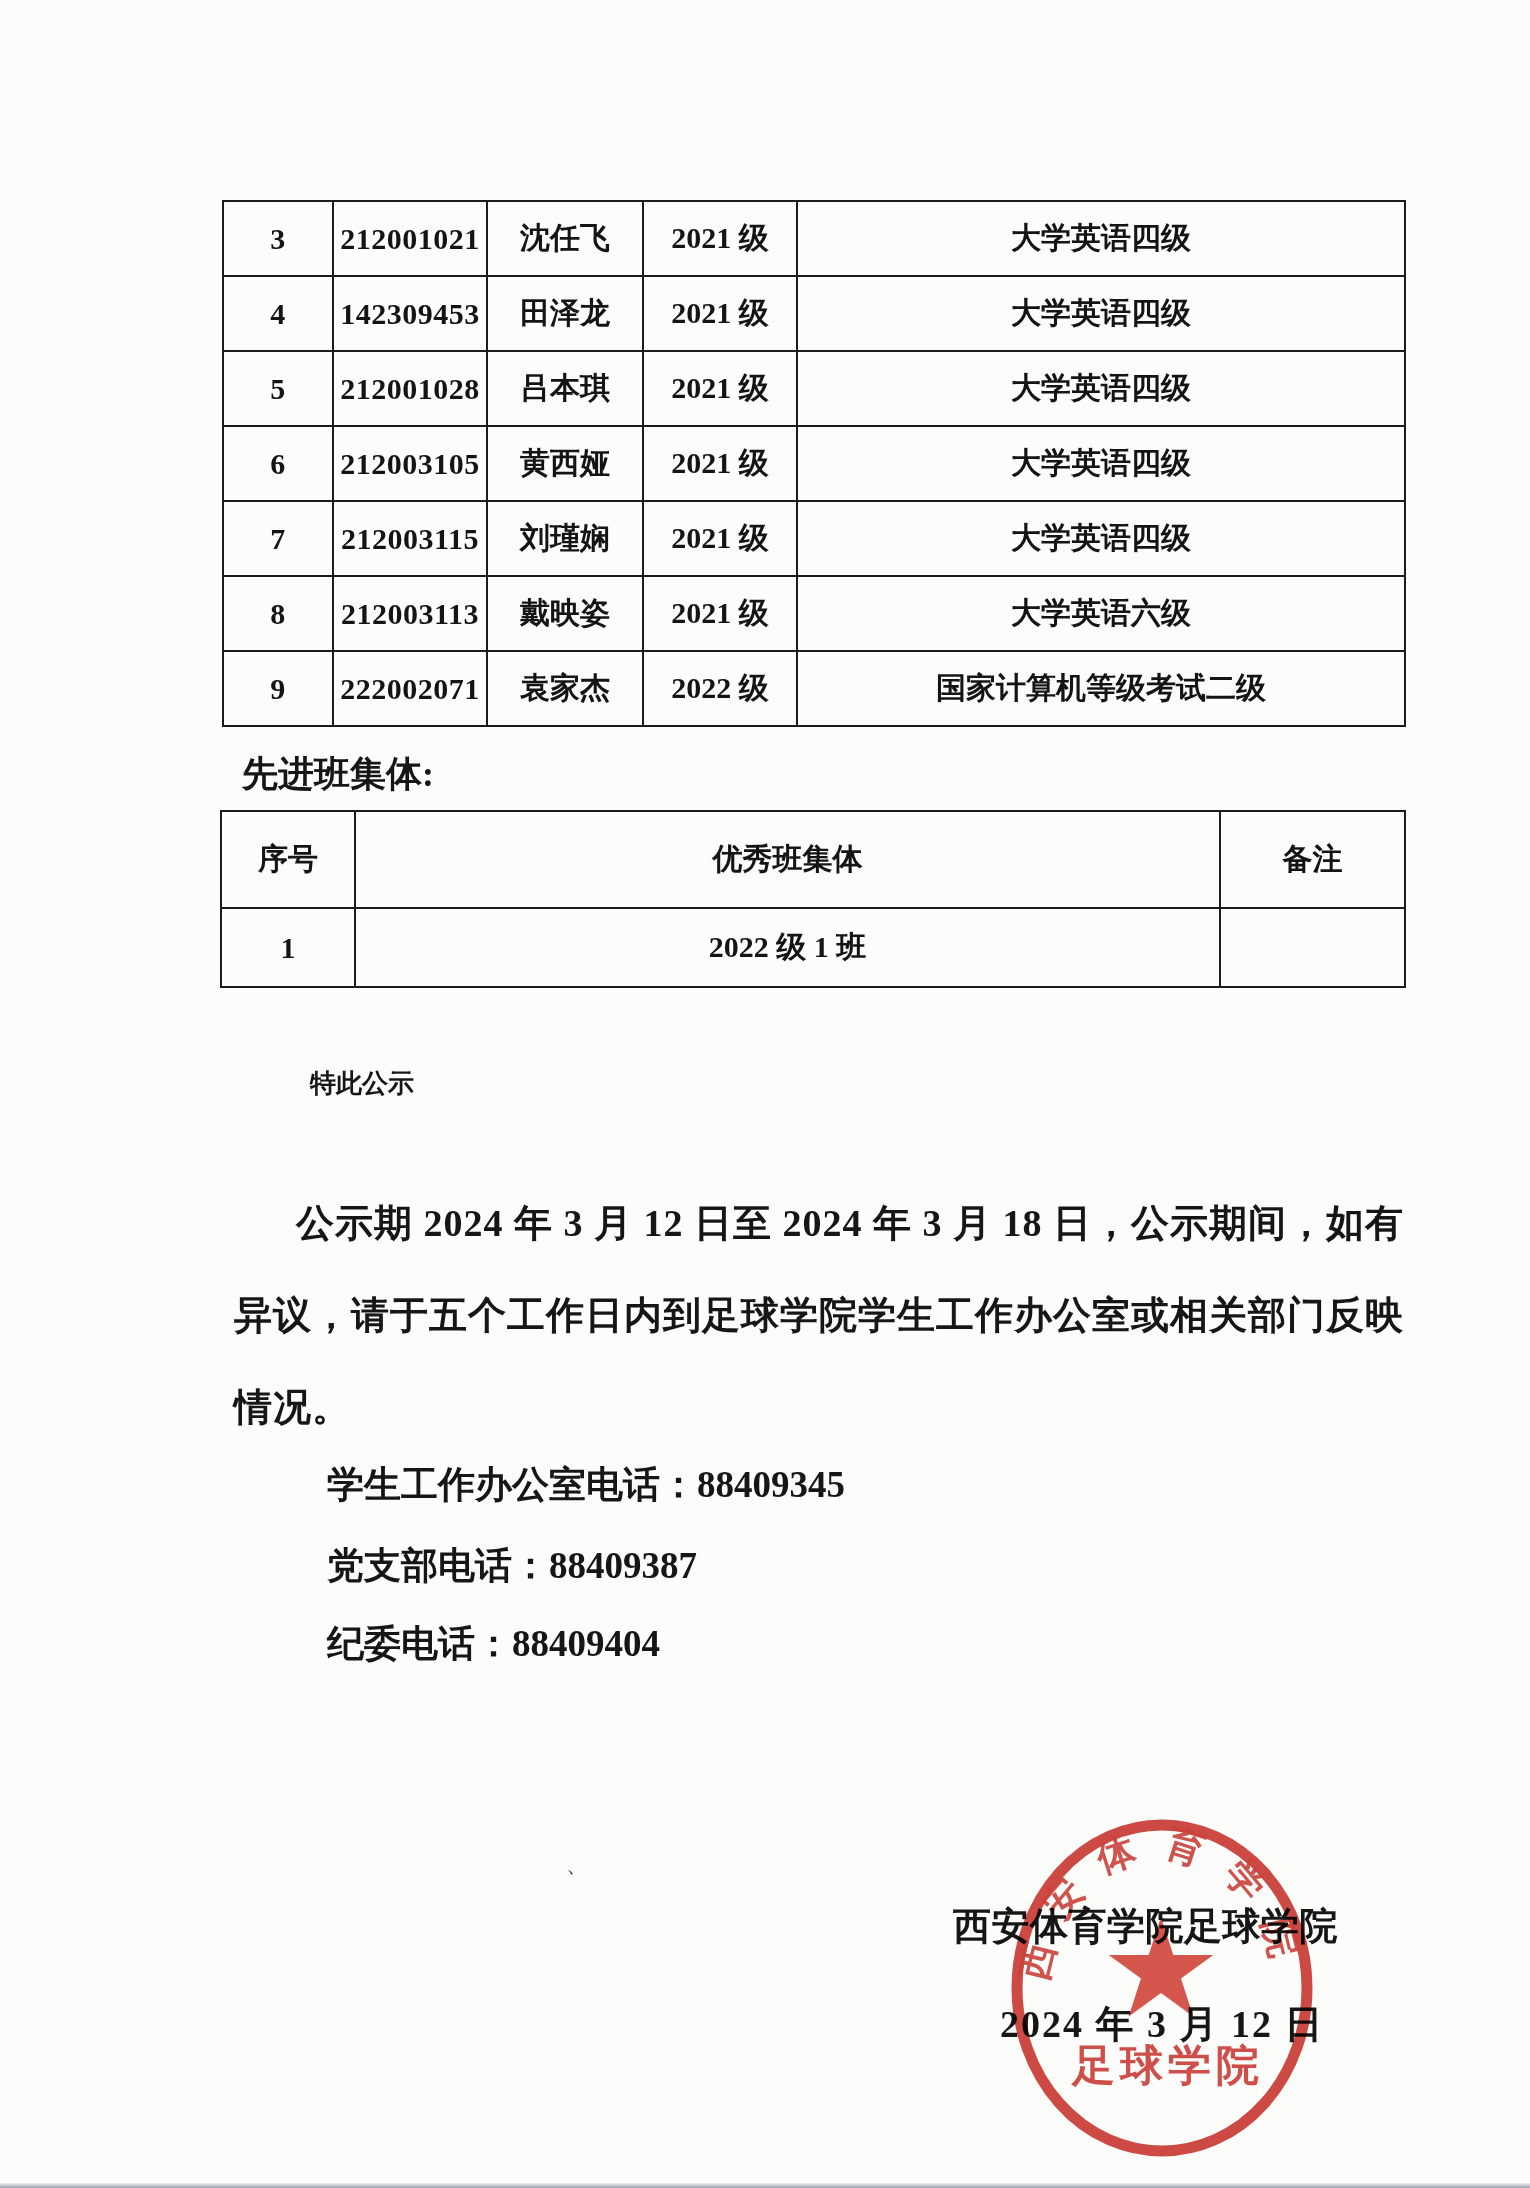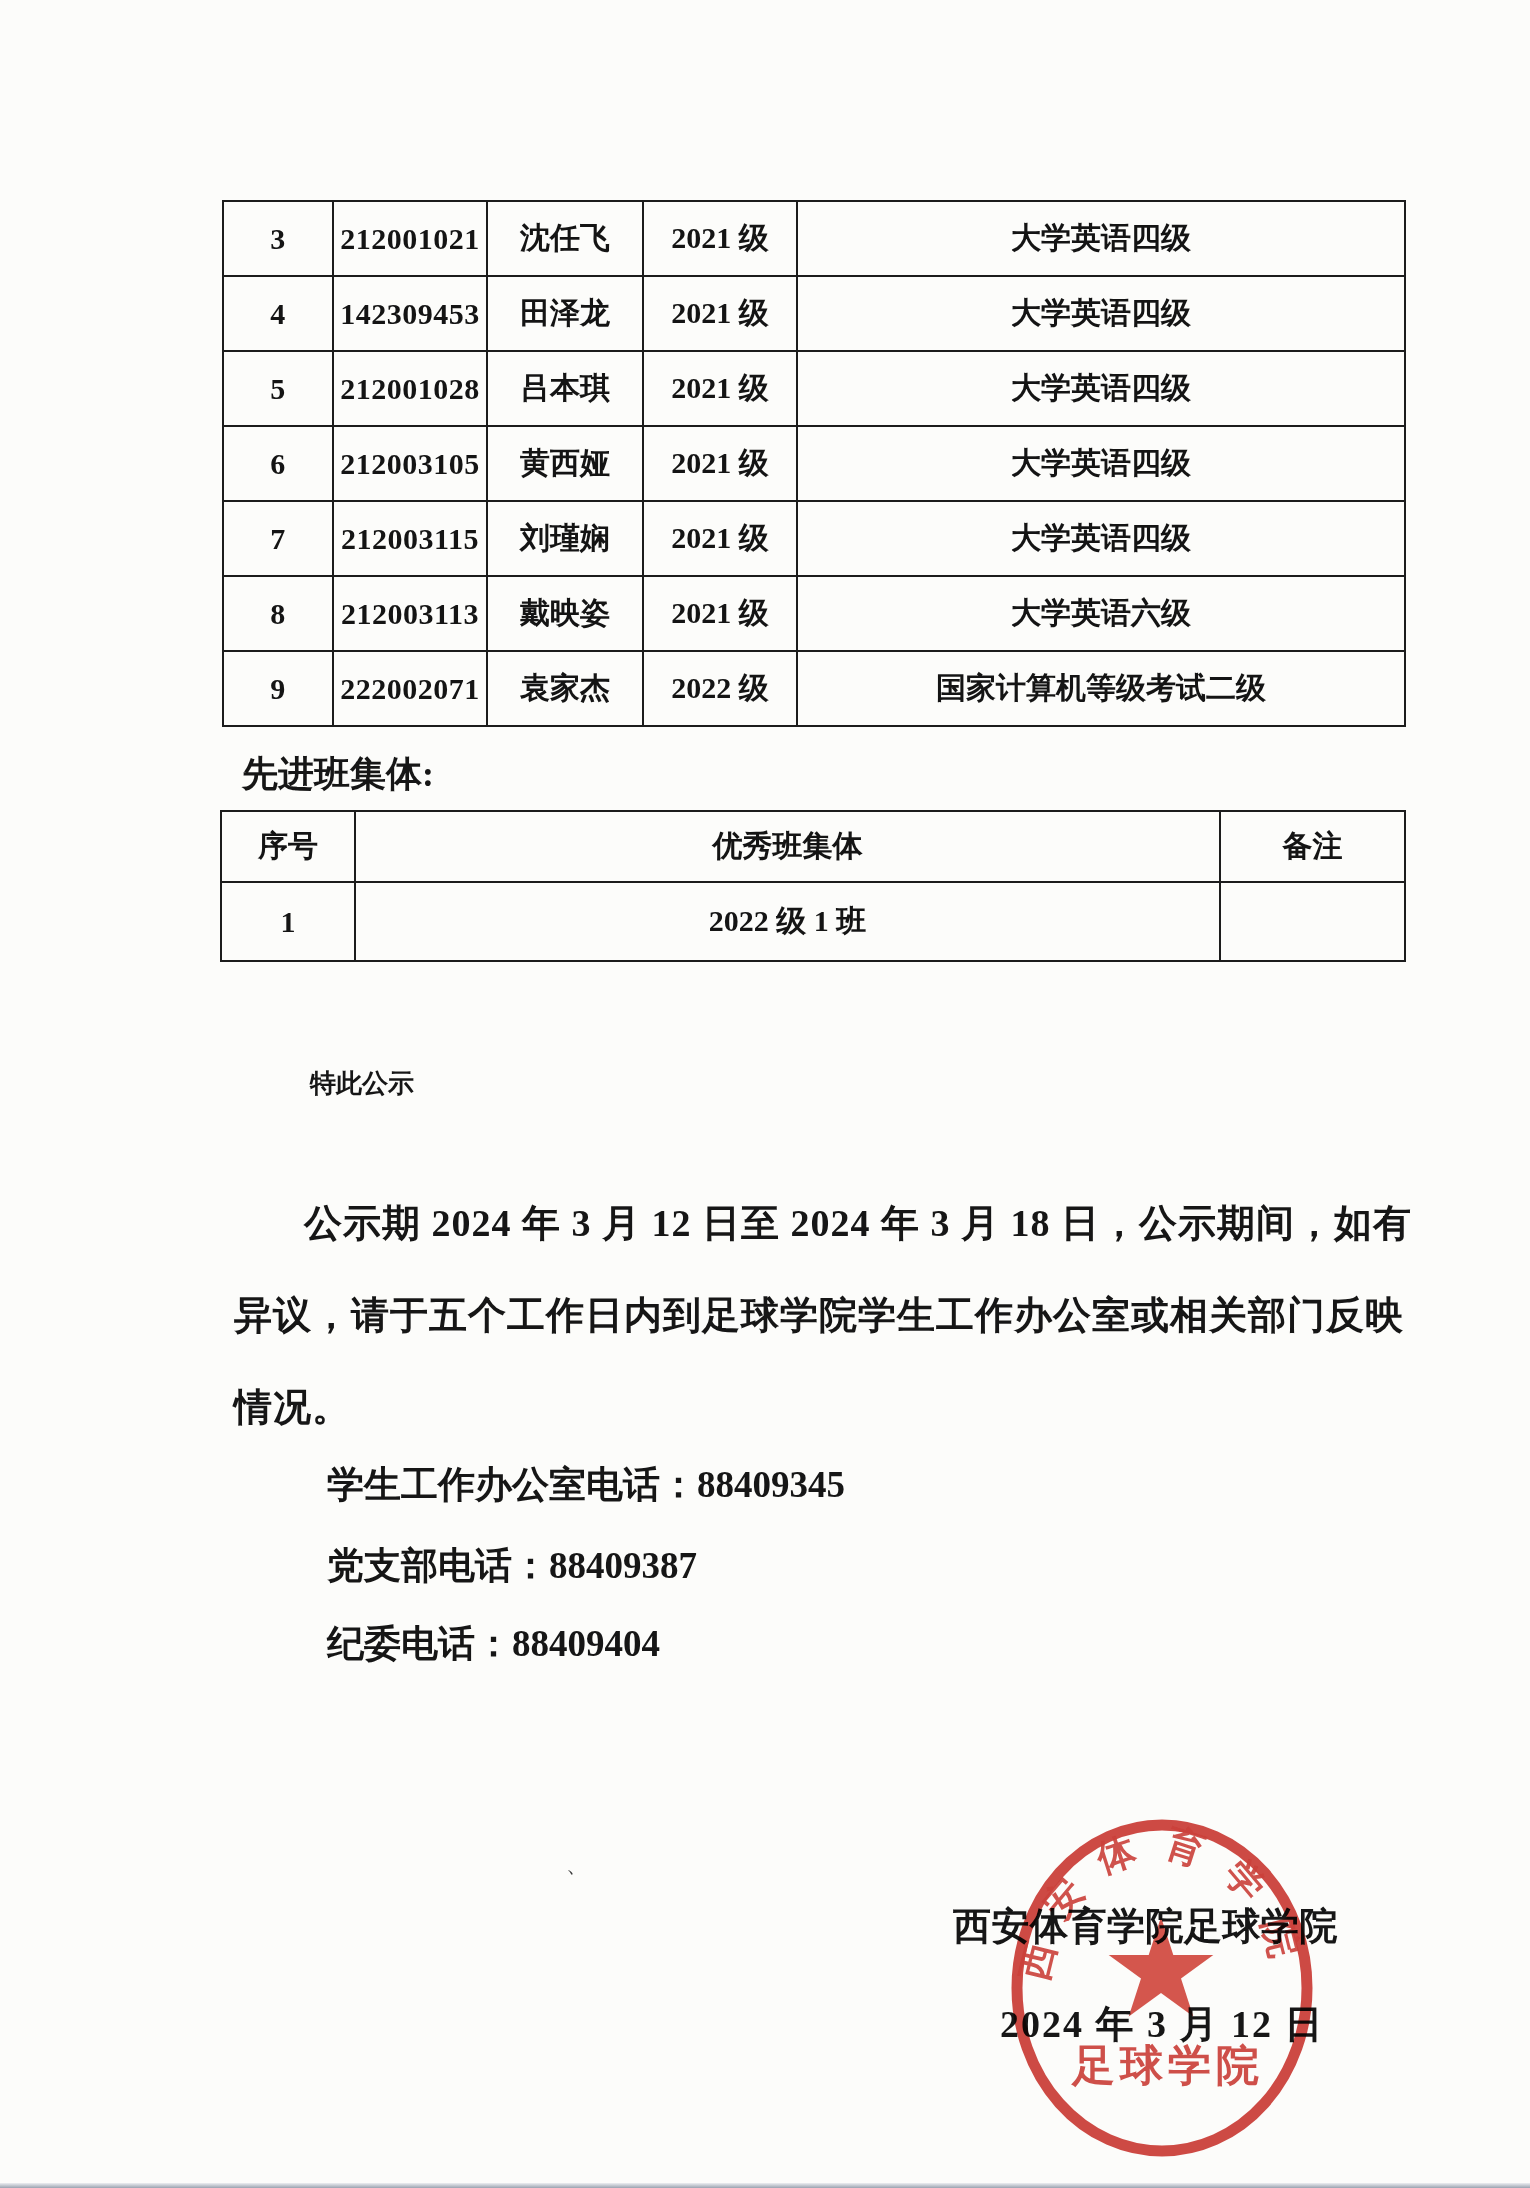--- a/index.html
+++ b/index.html
@@ -24,29 +24,29 @@
     vertical-align:middle;
     padding:0;
     font-weight:700;
     overflow:hidden;
   }
   #awards-table{left:222px;top:200px;width:1182px;}
   #awards-table tr{height:75px;}
   #awards-table td{font-size:30px;}
   #awards-table td.num,#awards-table td.sid{font-weight:600;letter-spacing:.5px;}
   #class-table{left:220px;top:810px;width:1184px;}
-  #class-table tr.hdr{height:71px;margin-left:48px;}
+  #class-table tr.hdr{height:97px;margin-left:48px;}
   #class-table tr.dat{height:79px;}
   #class-table td{font-size:30px;}
   
   .tline{position:absolute;white-space:pre;font-weight:700;color:#161616;}
   #section-label{left:232px;top:750px;font-size:36px;margin-left:10px;}
   #closing{left:310px;top:1066px;font-size:26px;}
   .para{font-size:38px;letter-spacing:1px;}
-  #para-1{left:304px;top:1198px;text-align:right;}
+  #para-1{left:296px;top:1198px;text-align:right;}
   #para-2{left:234px;top:1290px;}
   #para-3{left:234px;top:1382px;}
   .contact{font-size:37px;margin-left:20px;}
   #contact-1{left:307px;top:1460px;}
   #contact-2{left:307px;top:1541px;}
   #contact-3{left:307px;top:1619px;font-family:Liberation Serif, serif;}
   #sig-org{left:953px;top:1901px;font-size:38px;letter-spacing:.5px;}
   #sig-date{left:1000px;top:1999px;font-size:38px;letter-spacing:2px;}
   #stray-mark{left:566px;top:1850px;font-size:22px;font-weight:400;color:#3a3a3a;}
   

